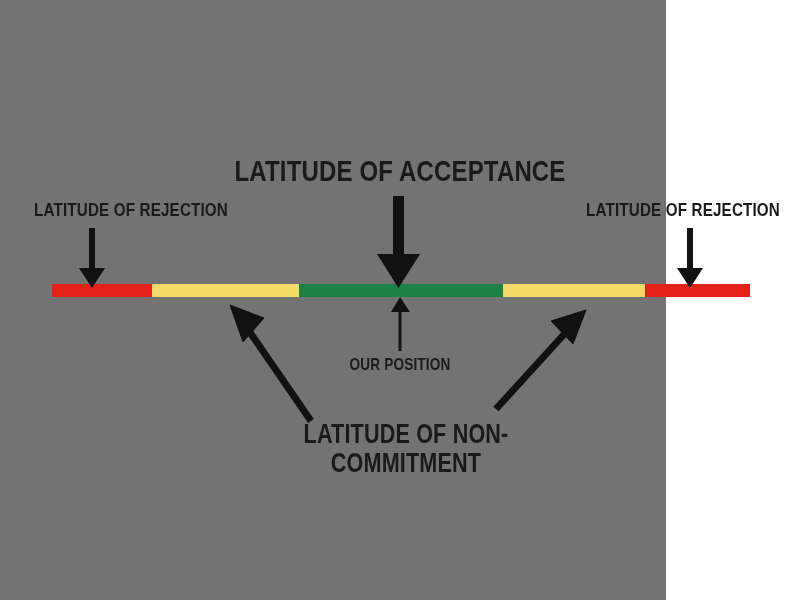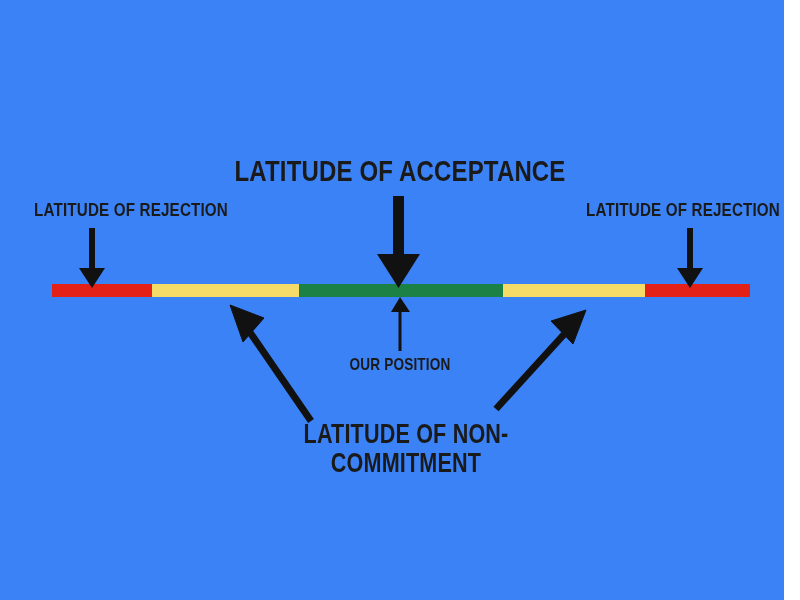--- a/index.html
+++ b/index.html
@@ -8,23 +8,23 @@
   }
   body {
     width: 800px;
     height: 600px;
     background: #ffffff;
     font-family: "Liberation Sans", sans-serif;
     overflow: hidden;
   }
   #stage {
     position: relative;
-    width: 784px;
+    width: 666px;
     height: 600px;
-    background: #3b82f6;
+    background: #737373;
   }
   #canvas {
     position: absolute;
     left: 0;
     top: 0;
     width: 800px;
     height: 600px;
   }
   .lbl {
     position: absolute;

